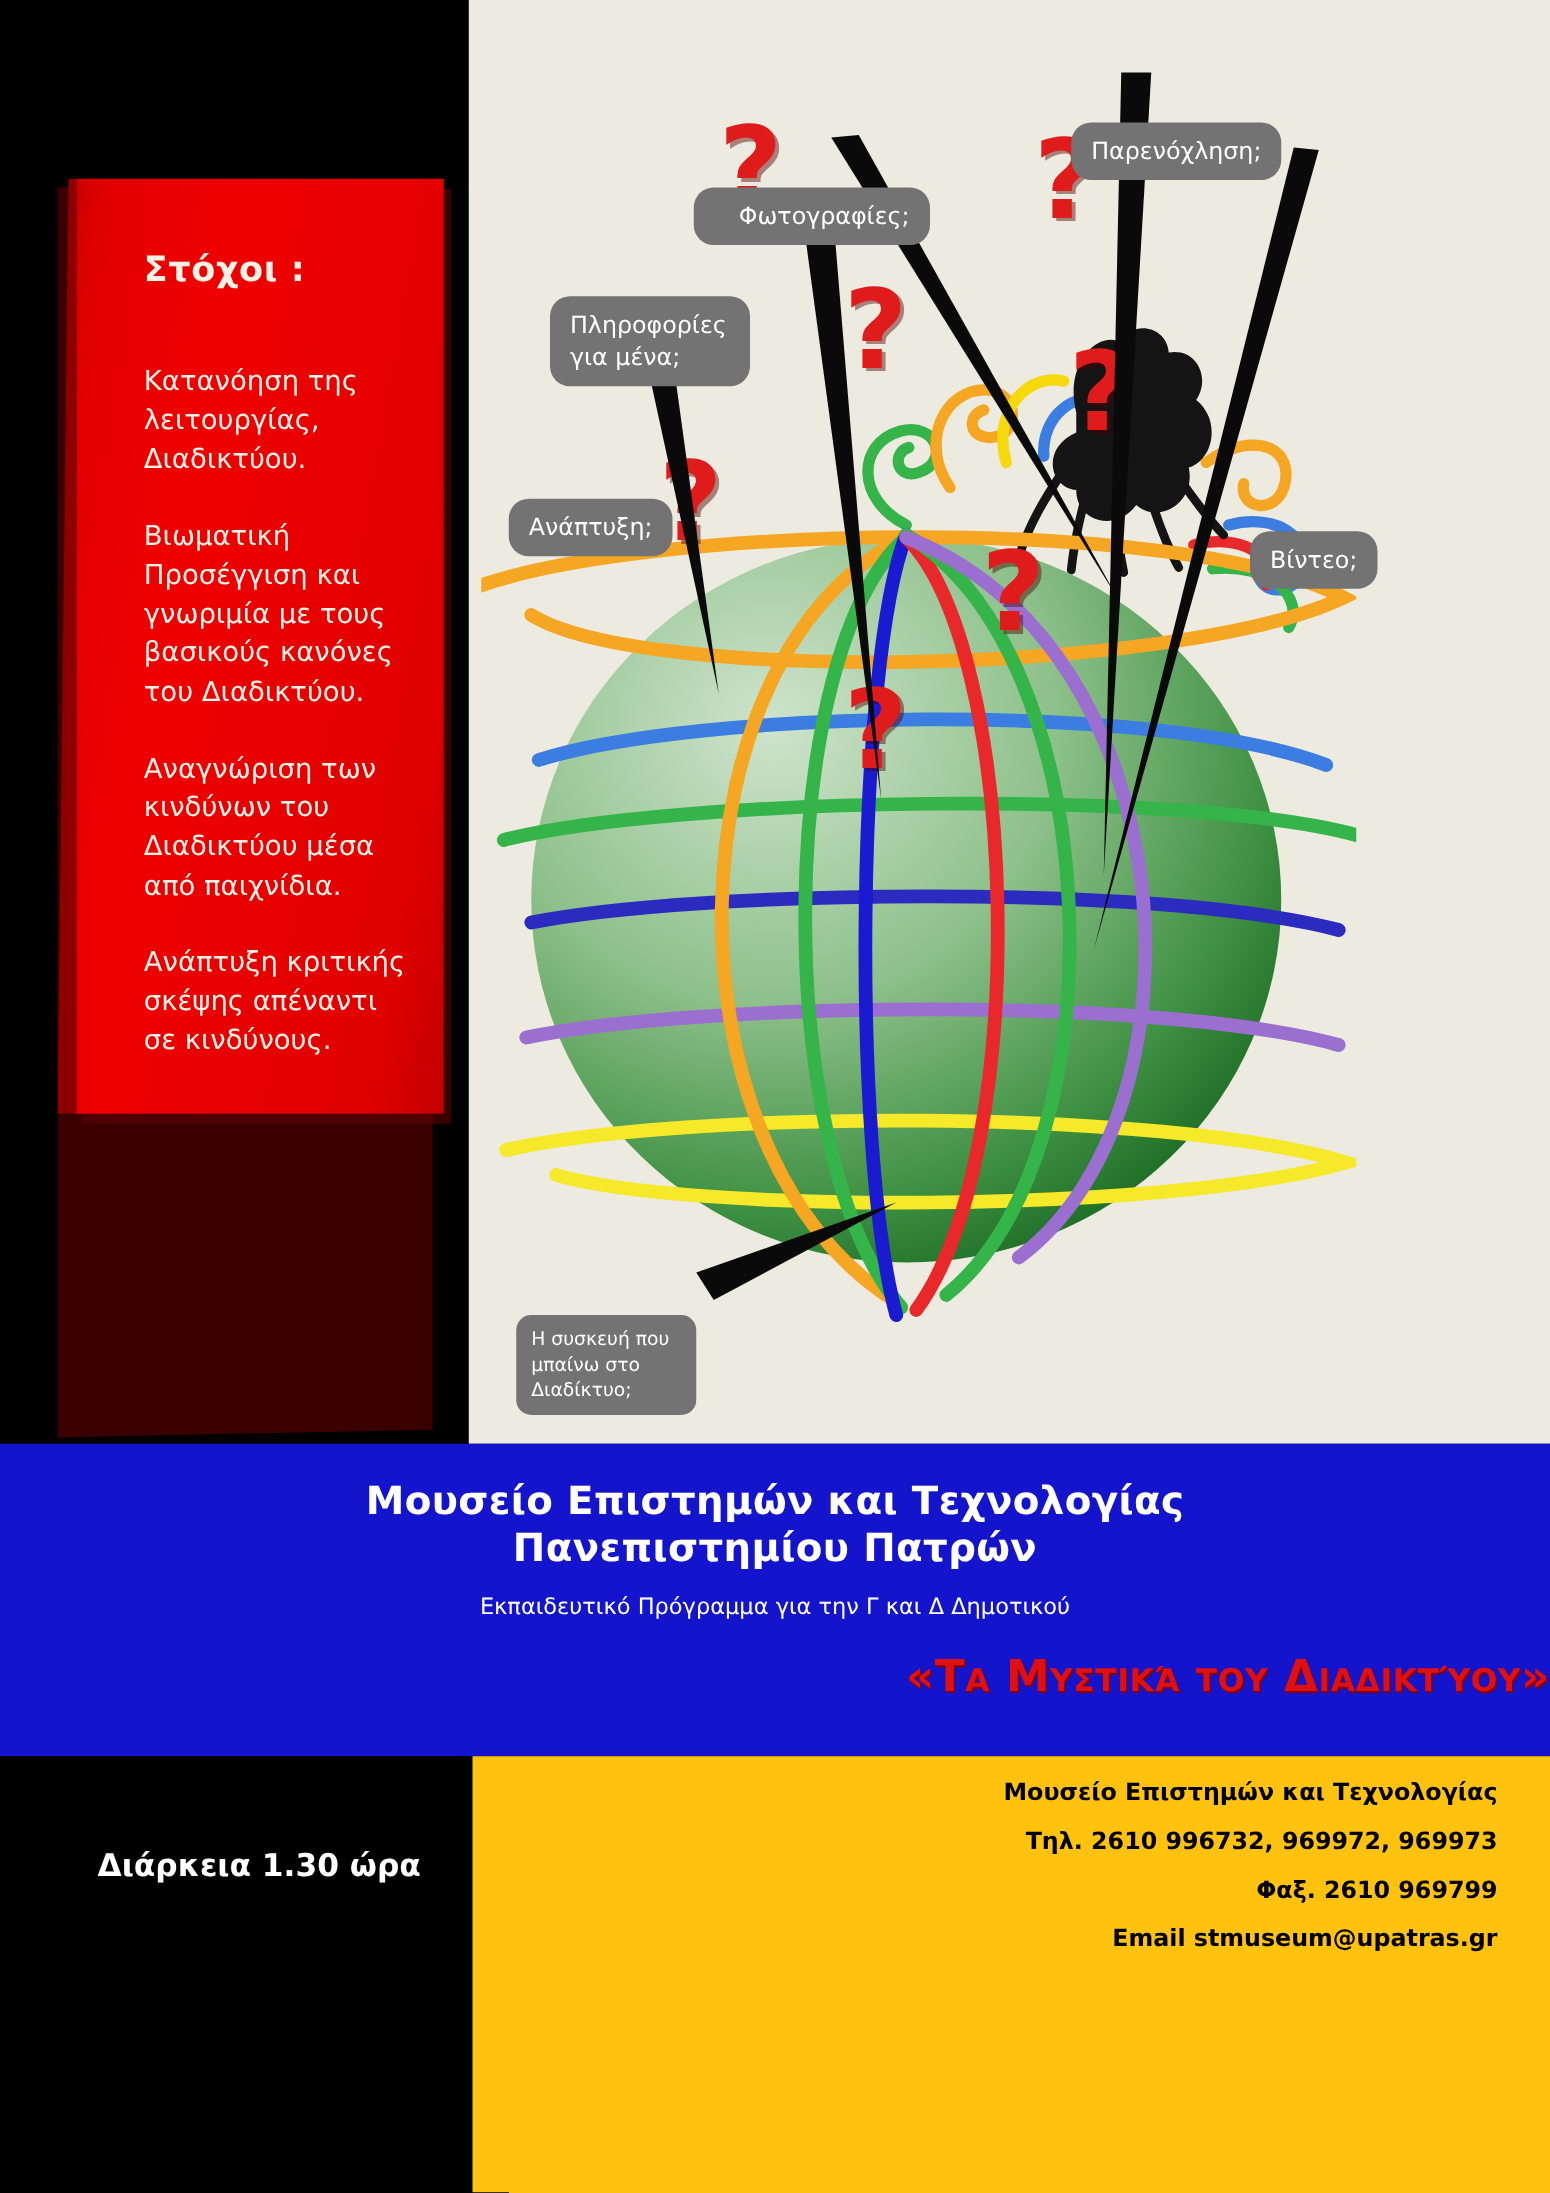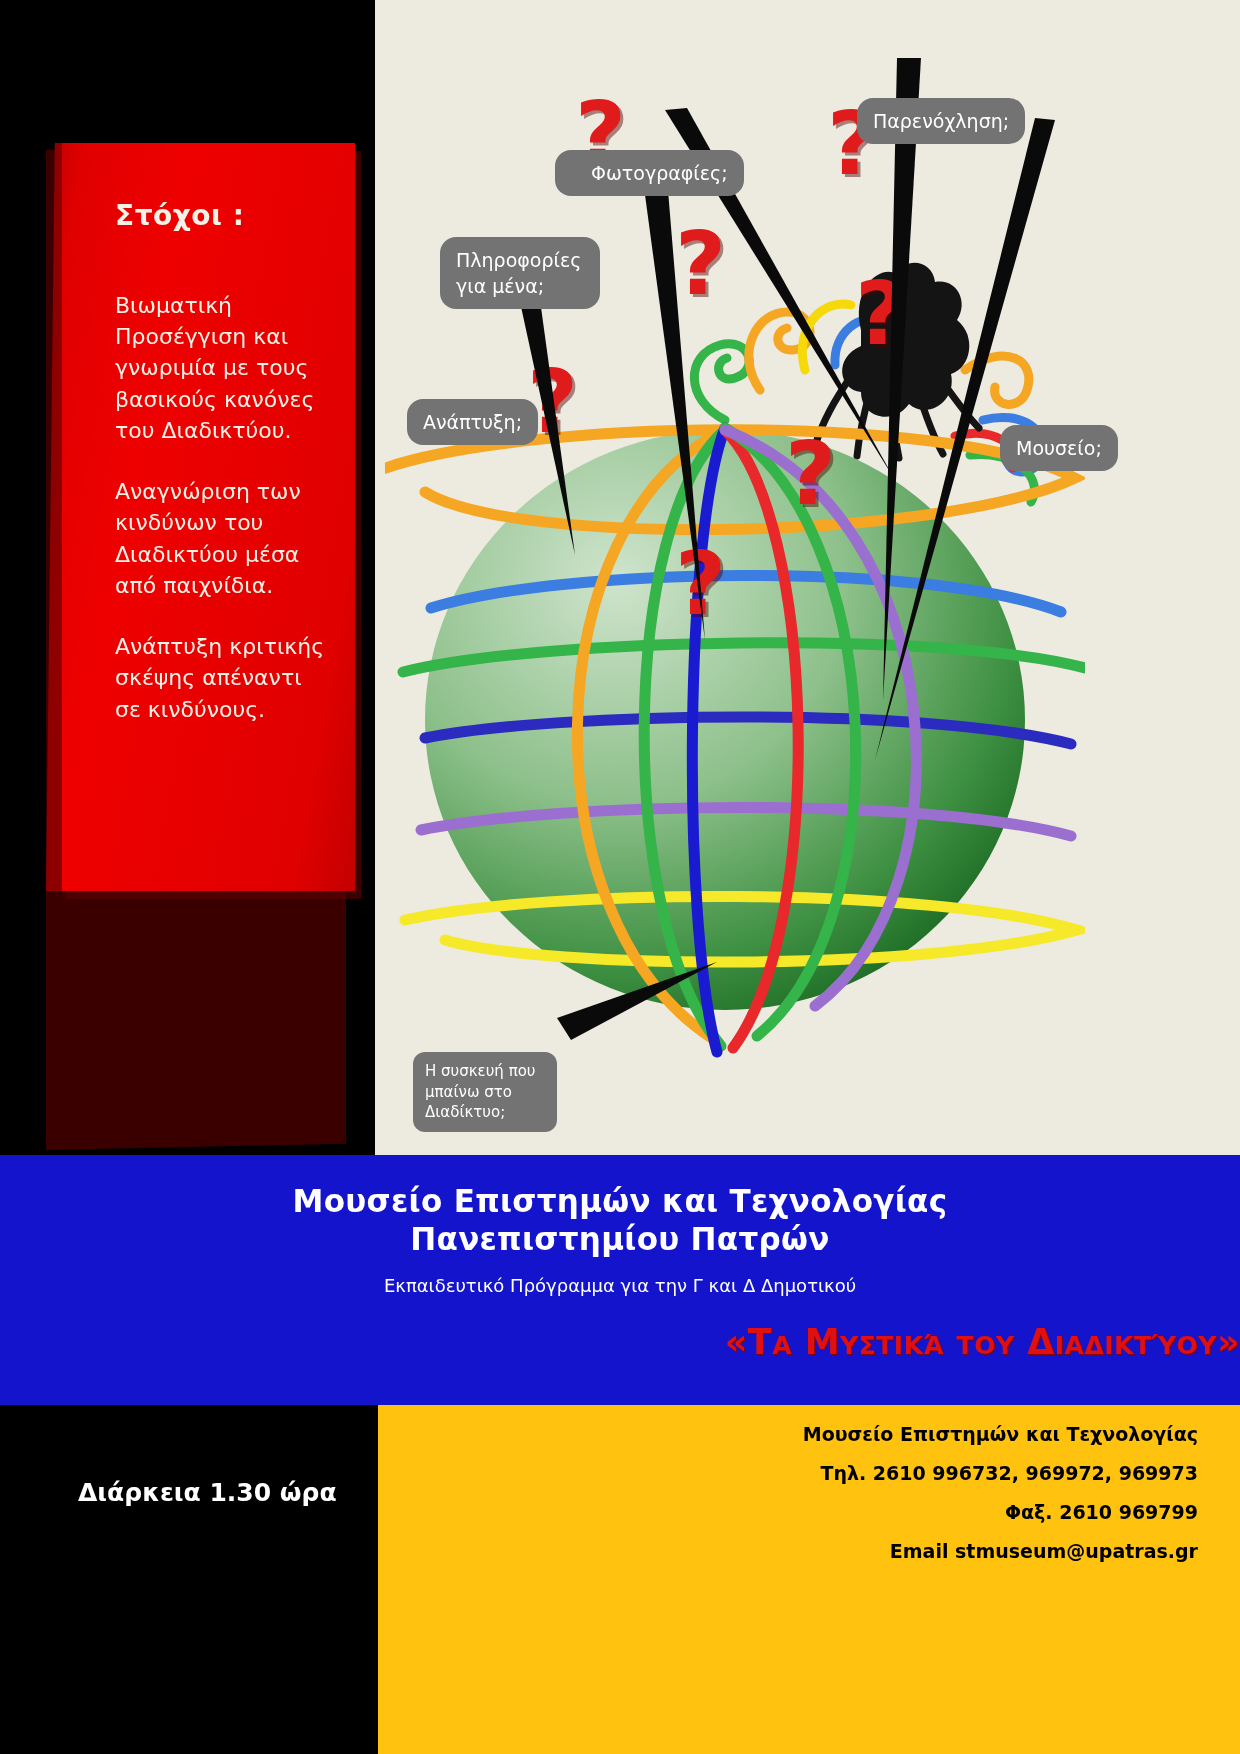--- a/index.html
+++ b/index.html
@@ -204,31 +204,32 @@
 
     <div class="bubble" style="left:482px;top:98px;">Παρενόχληση;</div>
 
     <div class="bubble" style="left:180px;top:150px;padding-left:36px;">Φωτογραφίες;</div>
 
     <div class="bubble" style="left:33px;top:237px;width:128px;margin-left:32px;">Πληροφορίες
 για μένα;</div>
 
     <div class="bubble" style="left:32px;top:399px;">Ανάπτυξη;</div>
 
-    <div class="bubble" style="left:625px;top:425px;">Μουσείο;</div>
+    <div class="bubble" style="left:625px;top:425px;">Βίντεο;</div>
 
     <div class="bubble small" style="left:38px;top:1052px;width:120px;">Η συσκευή που
 μπαίνω  στο
 Διαδίκτυο;</div>
   </div>
 
   <div class="red-shadow"></div>
   <div class="red-panel">
     <div class="red-inner">
       <div class="goals-title">Στόχοι :</div>
+      <p class="goal-item">Κατανόηση της λειτουργίας, Διαδικτύου.</p>
       <p class="goal-item">Βιωματική Προσέγγιση και γνωριμία με τους βασικούς κανόνες του Διαδικτύου.</p>
       <p class="goal-item">Αναγνώριση των  κινδύνων του Διαδικτύου μέσα από παιχνίδια.</p>
       <p class="goal-item">Ανάπτυξη κριτικής σκέψης απέναντι σε κινδύνους.</p>
     </div>
   </div>
 
   <div class="blue-band">
     <div class="blue-inner">
       <div class="org-line1">Μουσείο  Επιστημών και Τεχνολογίας</div>
       <div class="org-line2">Πανεπιστημίου Πατρών</div>

